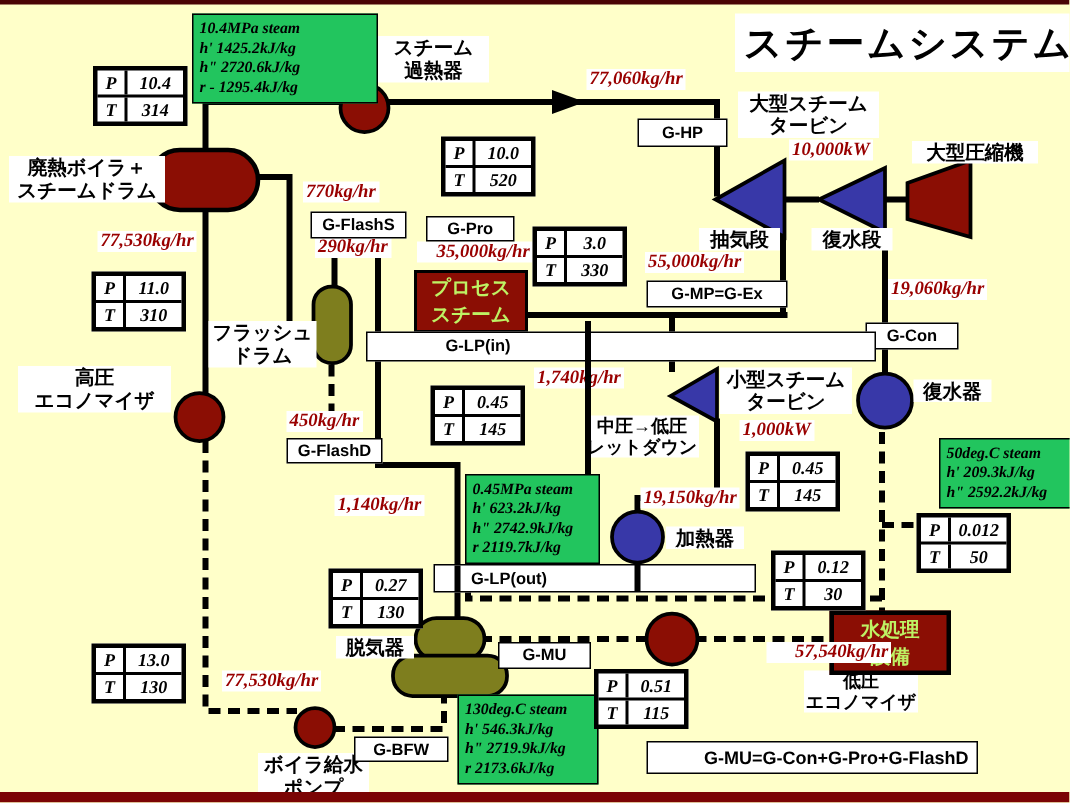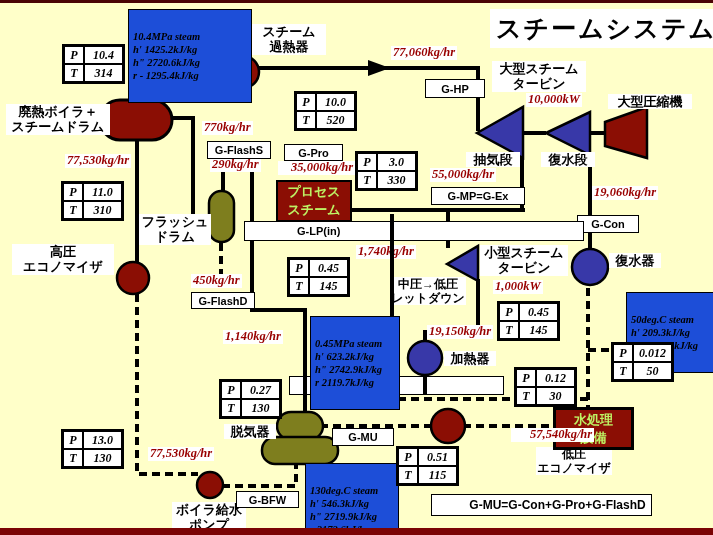--- a/index.html
+++ b/index.html
@@ -16,23 +16,23 @@
   .klabel{background:#fff;color:#000;font-weight:bold;font-size:13px;line-height:1.18;
           text-align:center;white-space:pre-line;padding:0 1px;}
   .klabel.small{font-size:12px;}
   .flow{background:#fff;color:#990000;font-weight:bold;font-style:italic;font-size:12.5px;
         font-family:"Liberation Serif","DejaVu Serif",serif;white-space:nowrap;padding:0 2px;line-height:1.1;}
   .gbox{background:#fff;border:1.5px solid #000;color:#000;font-weight:bold;font-size:11px;
         display:flex;align-items:center;justify-content:center;white-space:nowrap;}
   .gbox.bar{justify-content:flex-start;}
   .redbox{color:#bef264;font-weight:bold;font-size:13px;line-height:1.35;text-align:center;
           white-space:pre-line;display:flex;align-items:center;justify-content:center;}
-  .infobox{background:#1d4ed8;border:1.5px solid #000;color:#000;font-weight:bold;font-style:italic;
+  .infobox{background:#22c55e;border:1.5px solid #000;color:#000;font-weight:bold;font-style:italic;
            font-size:10.5px;line-height:13px;font-family:"Liberation Serif","DejaVu Serif",serif;
-           white-space:pre-line;padding:20px 4px;}
+           white-space:pre-line;padding:3px 4px;}
   .pt{border:3px solid #000;background:#fff;
       font-family:"Liberation Serif","DejaVu Serif",serif;font-weight:bold;font-style:italic;font-size:12px;}
   .ptr{display:flex;height:16px;align-items:center;}
   .ptr + .ptr{border-top:2px solid #000;}
   .ptl{width:18px;border-right:2px solid #000;text-align:center;height:100%;display:flex;align-items:center;justify-content:center;}
   .ptv{width:37px;text-align:center;}
 </style>
 </head>
 <body>
 

